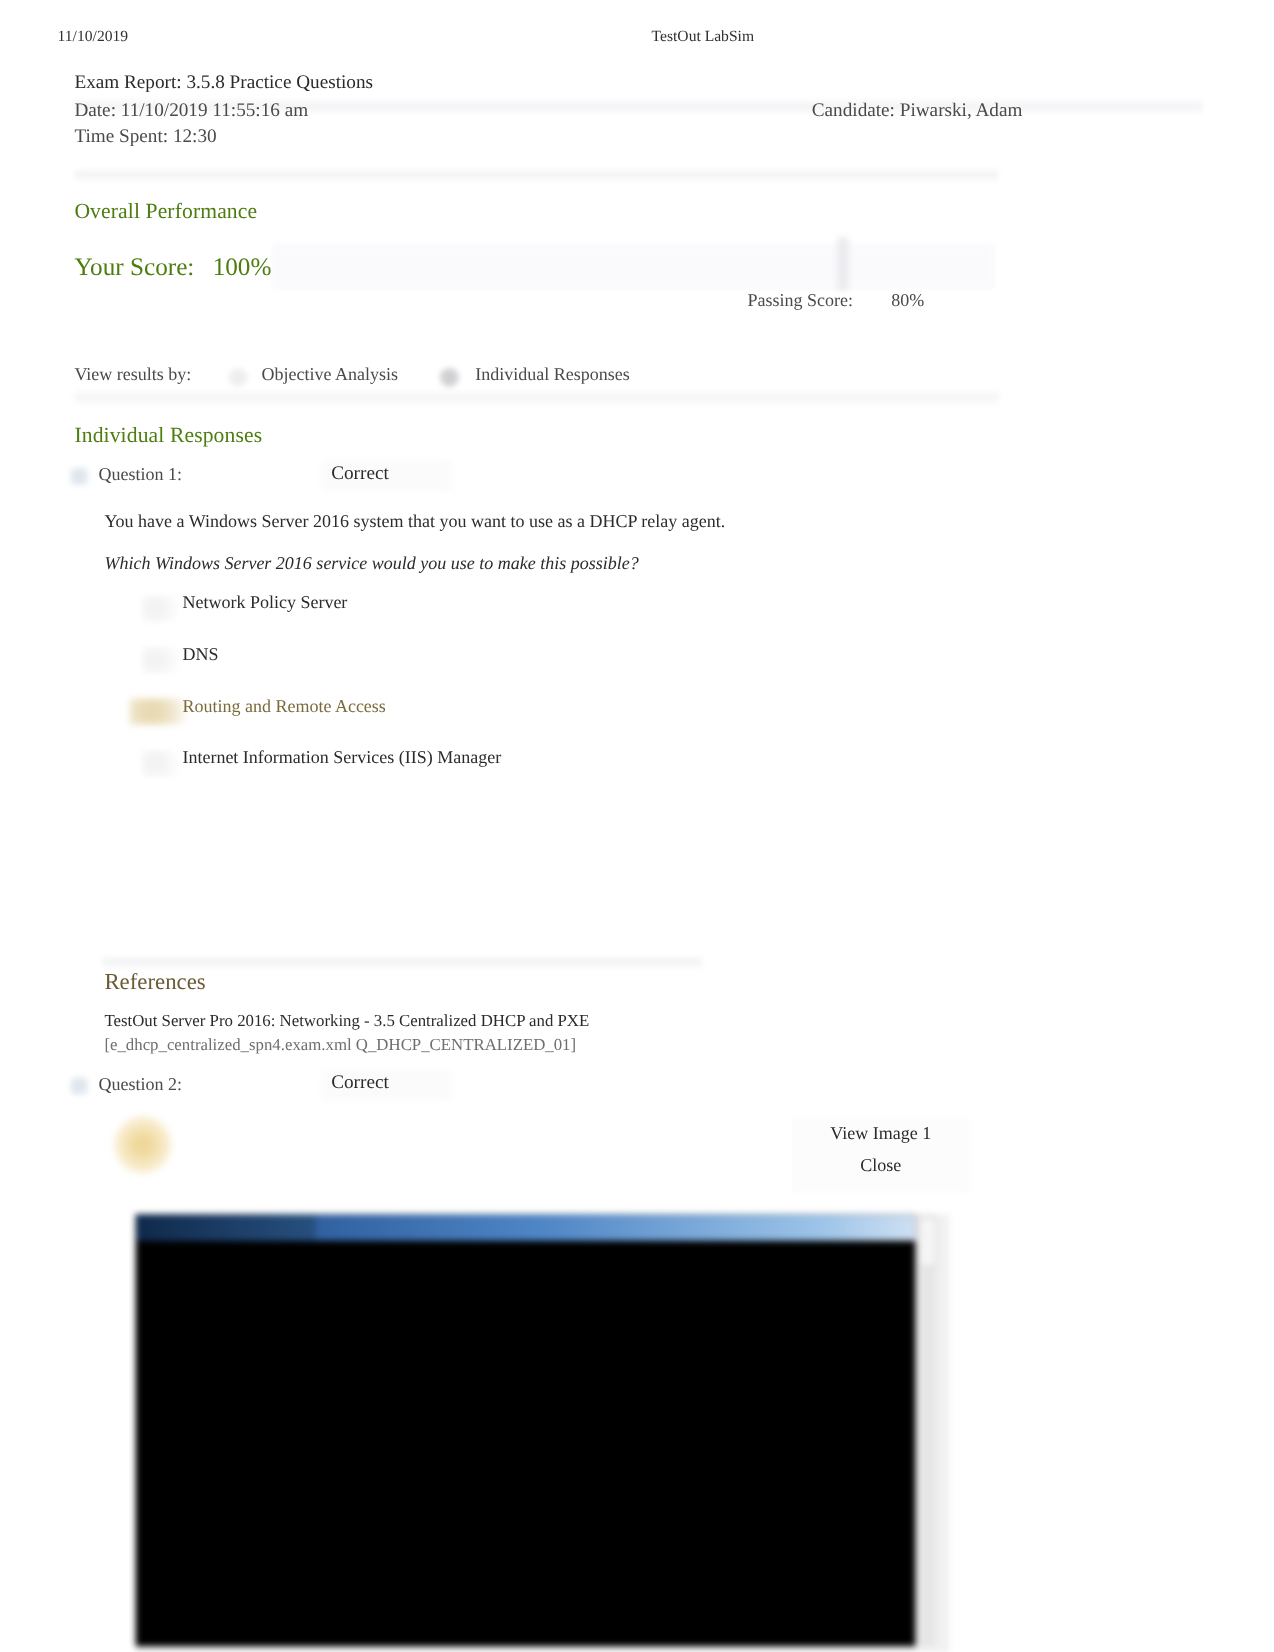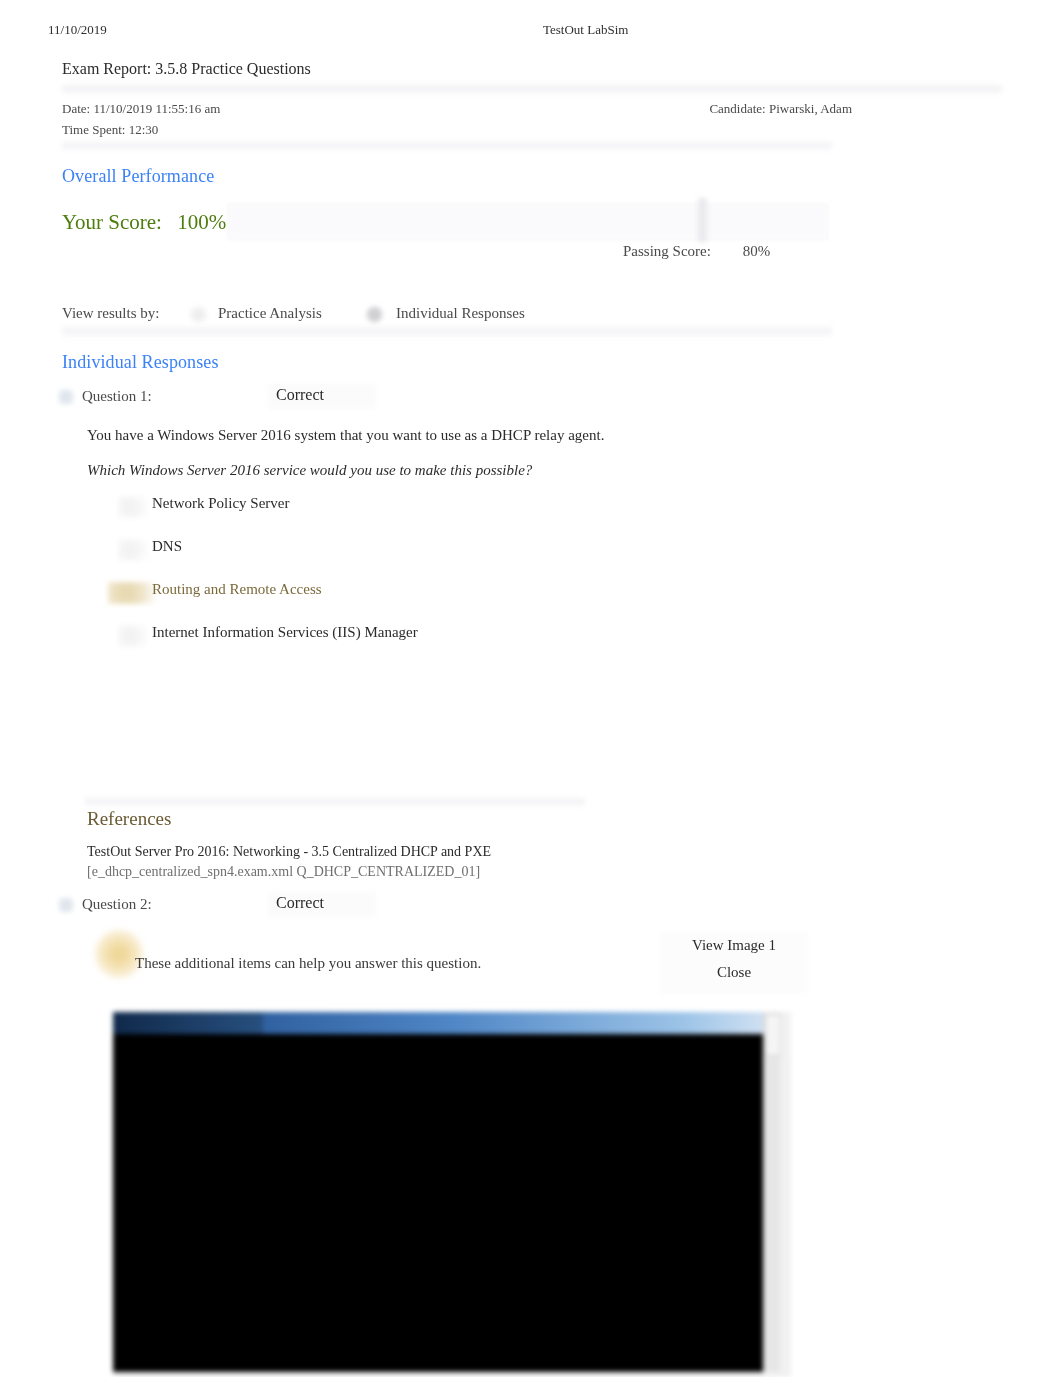--- a/index.html
+++ b/index.html
@@ -52,23 +52,23 @@
     height: 14px;
     background: linear-gradient(to bottom, rgba(245,245,247,0) 0%, rgba(241,241,244,0.95) 45%, rgba(245,245,247,0) 100%);
     filter: blur(2px);
   }
   .rule-1 { top: 82px; }
 
   
   .meta {
     position: absolute;
     left: 62px;
-    top: 98px;
+    top: 82px;
     width: 790px;
-    font-size: 13px;
+    font-size: 16px;
     color: #4a4a4a;
     line-height: 21px;
   }
   .meta .meta-right {
     position: absolute;
     right: 0;
     top: 0;
     text-align: right;
     white-space: nowrap;
   }
@@ -77,21 +77,21 @@
     left: 62px;
     width: 770px;
     height: 12px;
     filter: blur(2px);
   }
 
   
   .section-heading {
     position: absolute;
     font-size: 18px;
-    color: #3b82f6;
+    color: #4d7c0f;
     letter-spacing: .1px;
   }
   .heading-overall { left: 62px; top: 166px; }
   .heading-individual { left: 62px; top: 352px; }
 
   
   .score-row {
     position: absolute;
     left: 62px;
     top: 210px;
@@ -449,21 +449,21 @@
 </div>
 
 <div class="passing-row">
   <span>Passing Score:</span>
   <span class="pass-val">80%</span>
 </div>
 
 <div class="viewby">
   <span class="vb-label">View results by:</span>
   <span class="radio dim radio-1"></span>
-  <span class="vb-opt-1">Practice Analysis</span>
+  <span class="vb-opt-1">Objective Analysis</span>
   <span class="radio on radio-2"></span>
   <span class="vb-opt-2">Individual Responses</span>
 </div>
 <div class="soft-rule rule-3"></div>
 
 <div class="section-heading heading-individual">Individual Responses</div>
 
 <div class="q-row q1-row">
   <span class="q-icon"></span>
   <span class="q-label">Question 1:</span>
@@ -502,21 +502,20 @@
 
 <div class="q-row q2-row">
   <span class="q-icon"></span>
   <span class="q-label">Question 2:</span>
   <span class="q-status-bg"></span>
   <span class="q-status">Correct</span>
 </div>
 
 <div class="addl-panel">
   <span class="bulb-icon"></span>
-  <span class="addl-text">These additional items can help you answer this question.</span>
   <div class="addl-actions">
     <span class="addl-actions-bg"></span>
     <a class="addl-link" href="#">View Image 1</a>
     <a class="addl-link" href="#">Close</a>
   </div>
 </div>
 
 <div class="console-shell">
   <div class="console-win">
     <div class="console-title">

